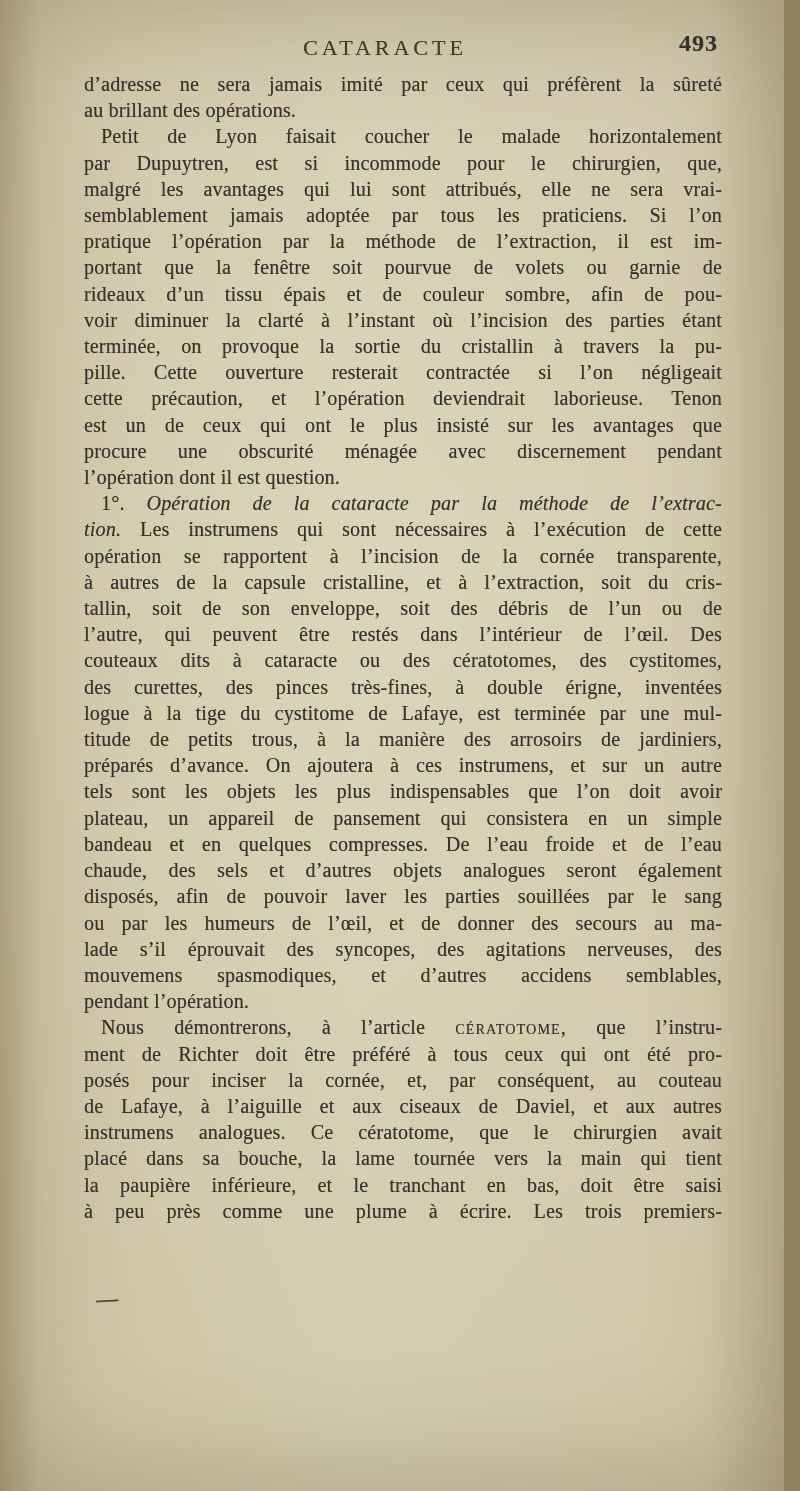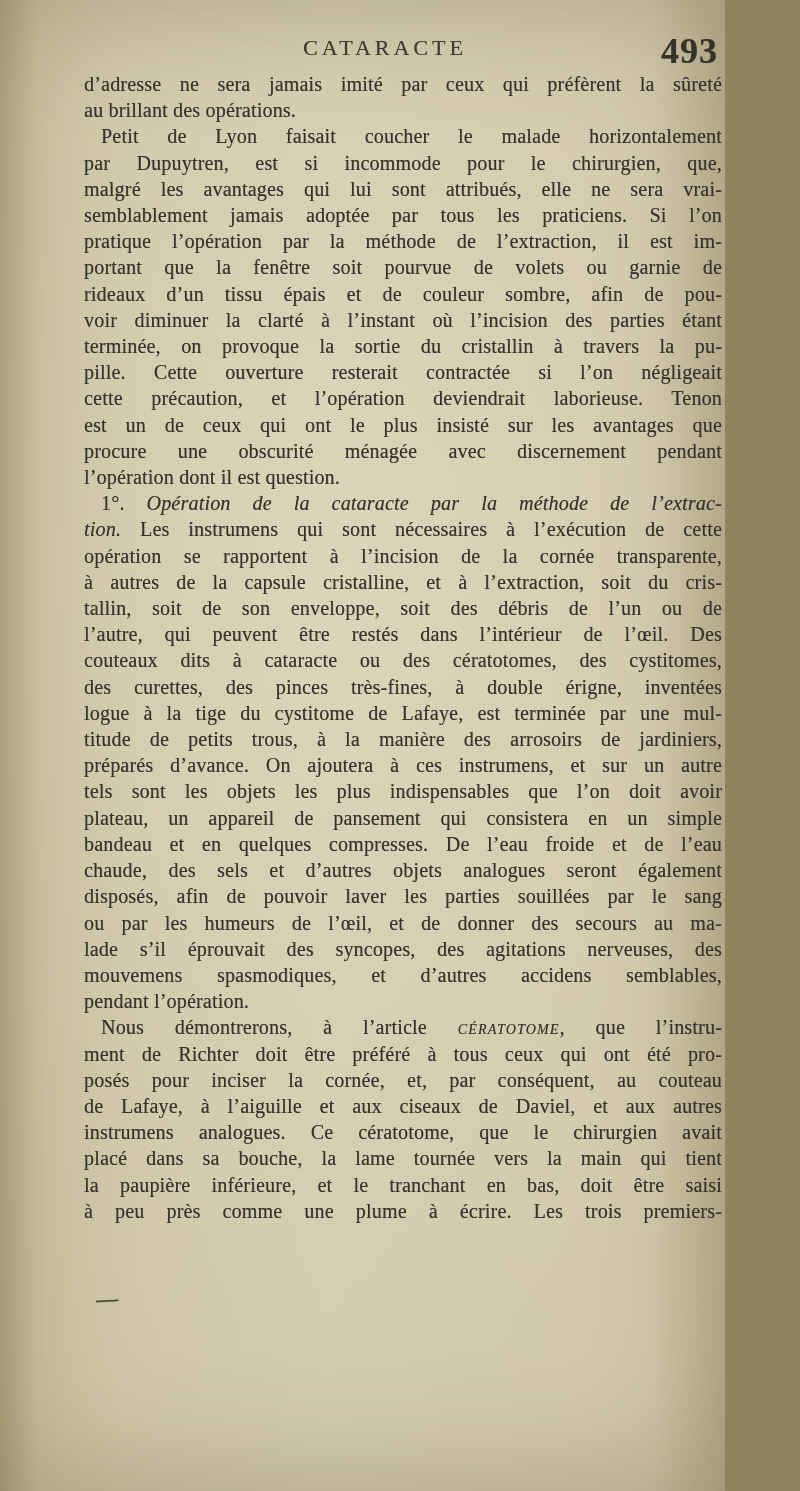--- a/index.html
+++ b/index.html
@@ -2,21 +2,21 @@
 <html><head>
 <meta charset="utf-8">
 <style>
   html, body {
     margin: 0;
     padding: 0;
     background: #8f845f;
   }
   .page {
     position: relative;
-    width: 725px;
+    width: 784px;
     height: 1491px;
     overflow: hidden;
     font-family: "Liberation Serif", "DejaVu Serif", serif;
     color: #35332c;
     background:
       radial-gradient(ellipse 140% 90% at 48% 38%, rgba(238,231,206,0.35), rgba(0,0,0,0) 72%),
       linear-gradient(90deg, #b4a884 0%, #ccc3a3 5%, #d3cbae 45%, #d0c7a9 90%, #bfb492 100%),
       #cdc4a4;
     box-shadow: inset 0 0 130px rgba(72,60,30,0.30);
   }
@@ -35,21 +35,21 @@
     transform: translateX(-18px);
     font-size: 22px;
     letter-spacing: 4px;
     color: #3f3c33;
     text-shadow: 0.3px 0.3px 0.6px rgba(63,60,51,0.55);
   }
   .page-number {
     position: absolute;
     right: 4px;
     top: -3px;
-    font-size: 36px;
+    font-size: 24px;
     font-weight: bold;
     letter-spacing: 1px;
     color: #35332a;
     text-shadow: 0.3px 0.3px 0.6px rgba(53,51,42,0.5);
   }
   .text-block {
     position: absolute;
     top: 71px;
     left: 84px;
     width: 638px;
@@ -61,21 +61,21 @@
   }
   .paragraph { margin: 0; }
   .line {
     text-align: justify;
     text-align-last: justify;
     white-space: normal;
   }
   .line.indent { text-indent: 17px; }
   .line.para-last { text-align-last: left; }
   .seg-italic { font-style: italic; }
-  .seg-smallcaps { font-variant: small-caps; letter-spacing: 1.2px; font-style: italic; }
+  .seg-smallcaps { font-variant: small-caps; letter-spacing: 1.2px; }
   .bottom-mark {
     position: absolute;
     left: 96px;
     top: 1286px;
     font-size: 22px;
     font-weight: bold;
     color: #4a463a;
     transform: rotate(-3deg);
     text-shadow: 0.3px 0.3px 0.6px rgba(74,70,58,0.5);
   }

